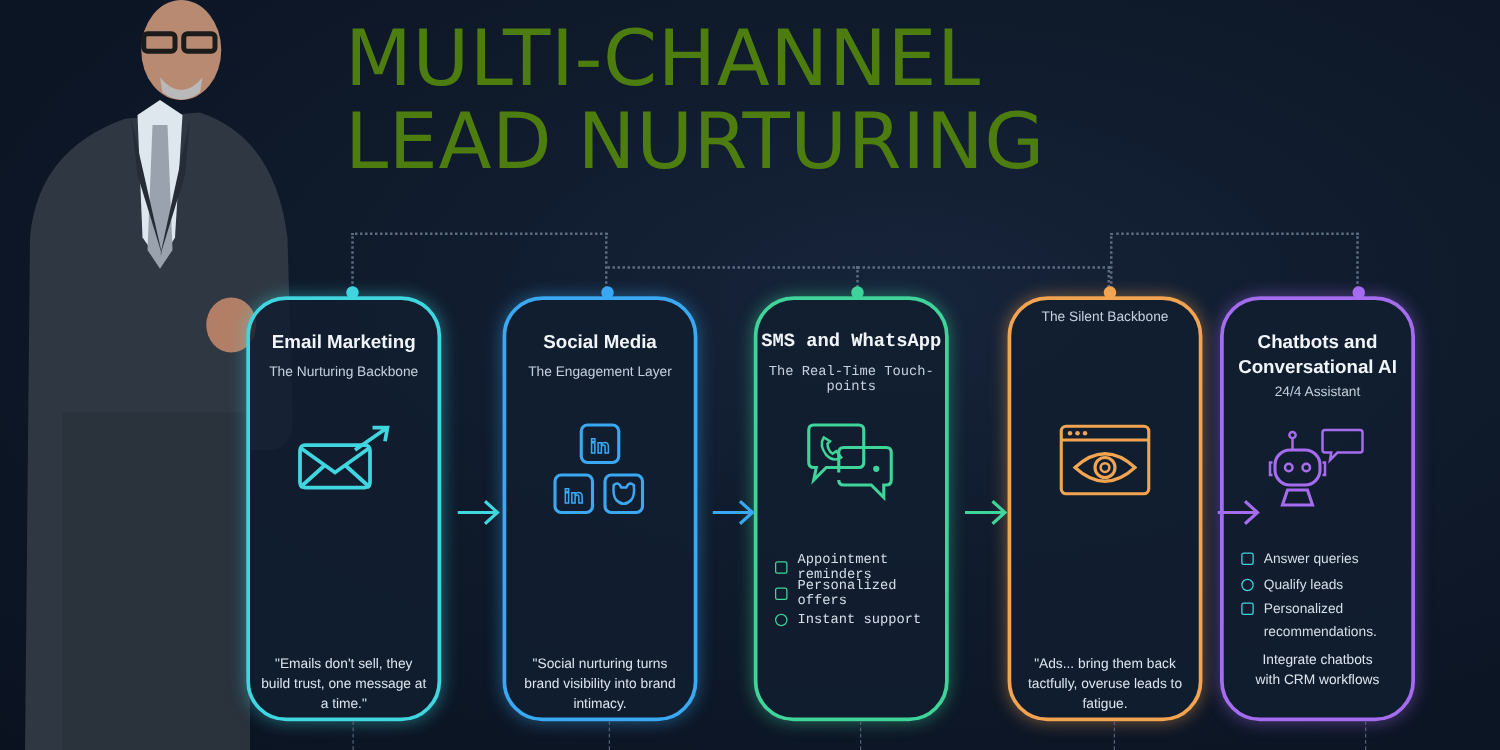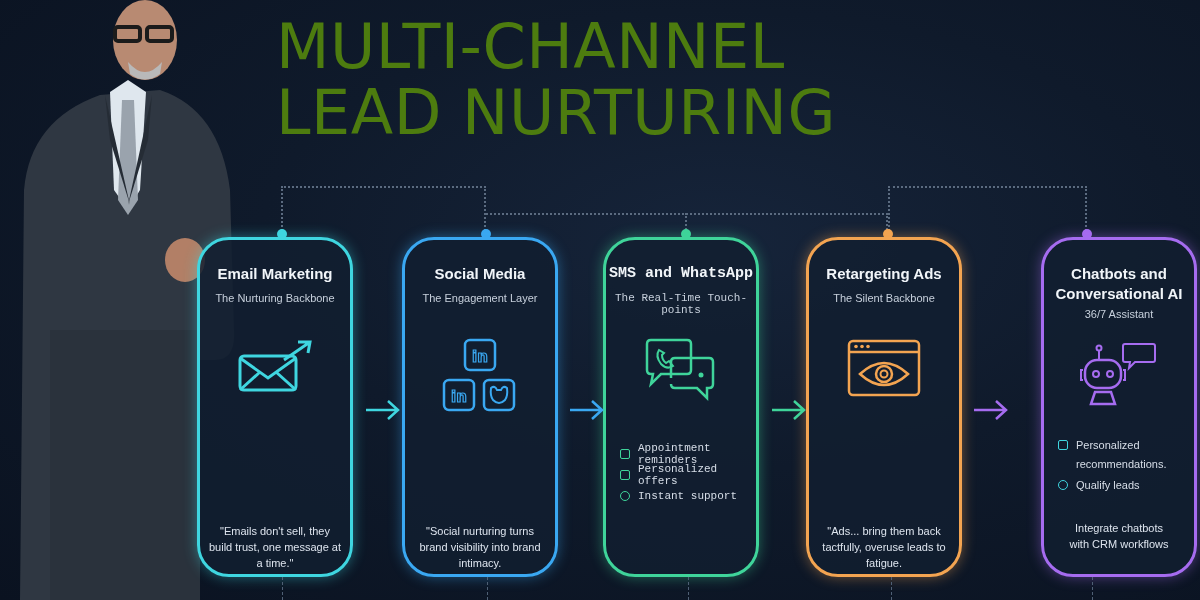--- a/index.html
+++ b/index.html
@@ -117,56 +117,59 @@
         <span>Personalized offers</span>
       </li>
     <li>
         <span class="b" style="border-color:#3fd49a;border-radius:50%"></span>
         <span>Instant support</span>
       </li>
   </ul>
 </div>
 
 <div class="card" style="left:806px;border-color:#f3a451;box-shadow:0 0 14px rgba(243,164,81,0.45);">
-  <div class="ct">Retargeting Ads</div>
   <div class="cs">The Silent Backbone</div>
   <svg class="icon" width="76" height="60" viewBox="0 0 76 60">
     <rect x="3" y="3" width="70" height="54" rx="4" fill="none" stroke="#f3a451" stroke-width="2.5"></rect>
     <line x1="3" y1="14" x2="73" y2="14" stroke="#f3a451" stroke-width="2.5"></line>
     <circle cx="10" cy="8.5" r="1.8" fill="#f3a451"></circle>
       <circle cx="16" cy="8.5" r="1.8" fill="#f3a451"></circle>
       <circle cx="22" cy="8.5" r="1.8" fill="#f3a451"></circle>
     <path d="M14 36 Q38 14 62 36 Q38 58 14 36 Z" fill="none" stroke="#f3a451" stroke-width="2.5"></path>
     <circle cx="38" cy="36" r="8" fill="none" stroke="#f3a451" stroke-width="2.5"></circle>
     <circle cx="38" cy="36" r="3.5" fill="none" stroke="#f3a451" stroke-width="2"></circle>
   </svg>
   <div class="q">"Ads... bring them back tactfully, overuse leads to fatigue.</div>
 </div>
 
-<div class="card" style="left:1041px;border-color:#a66cf0;box-shadow:0 0 14px rgba(166,108,240,0.45);">
+<div class="card" style="left:976px;border-color:#a66cf0;box-shadow:0 0 14px rgba(166,108,240,0.45);">
   <div class="ct" style="padding:0 10px;">Chatbots and Conversational AI</div>
-  <div class="cs" style="margin-top:4px;">36/7 Assistant</div>
+  <div class="cs" style="margin-top:4px;">24/4 Assistant</div>
   <svg class="icon" width="80" height="70" viewBox="0 0 80 70" style="top:100px;">
     <circle cx="20" cy="8" r="2.5" fill="none" stroke="#a66cf0" stroke-width="2"></circle>
     <line x1="20" y1="10" x2="20" y2="20" stroke="#a66cf0" stroke-width="2"></line>
     <rect x="6" y="20" width="36" height="28" rx="12" fill="none" stroke="#a66cf0" stroke-width="2.5"></rect>
     <circle cx="17" cy="34" r="3" fill="none" stroke="#a66cf0" stroke-width="2"></circle>
     <circle cx="31" cy="34" r="3" fill="none" stroke="#a66cf0" stroke-width="2"></circle>
     <path d="M4 30 L2 30 L2 40 L4 40 M44 30 L46 30 L46 40 L44 40" fill="none" stroke="#a66cf0" stroke-width="2"></path>
     <path d="M12 64 L16 52 L32 52 L36 64 Z" fill="none" stroke="#a66cf0" stroke-width="2.5"></path>
     <path d="M46 4 L74 4 Q76 4 76 6 L76 20 Q76 22 74 22 L56 22 L50 28 L51 22 L46 22 Q44 22 44 20 L44 6 Q44 4 46 4 Z" fill="none" stroke="#a66cf0" stroke-width="2"></path>
   </svg>
   <ul style="top:196px;">
-    <li style="height:auto;align-items:flex-start;width:140px;line-height:19px;">
-        <span class="b" style="border-color:#3fd6e0;margin-top:4px;"></span>
-        <span>Personalized recommendations.</span>
+    <li>
+        <span class="b" style="border-color:#3fd6e0"></span>
+        <span>Answer queries</span>
       </li>
     <li>
         <span class="b" style="border-color:#3fd6e0;border-radius:50%"></span>
         <span>Qualify leads</span>
+      </li>
+    <li style="height:auto;align-items:flex-start;width:140px;line-height:19px;">
+        <span class="b" style="border-color:#3fd6e0;margin-top:4px;"></span>
+        <span>Personalized recommendations.</span>
       </li>
   </ul>
   <div class="q" style="top:280px;padding:0 16px;">Integrate chatbots with CRM workflows</div>
 </div>
 
 <svg class="arrow" style="left:366px;" viewBox="0 0 34 24">
     <path d="M0 12 L32 12 M22 3 L32 12 L22 21" fill="none" stroke="#3fd6e0" stroke-width="2.5"></path>
   </svg>
 <svg class="arrow" style="left:570px;" viewBox="0 0 34 24">
     <path d="M0 12 L32 12 M22 3 L32 12 L22 21" fill="none" stroke="#3aa8f2" stroke-width="2.5"></path>

